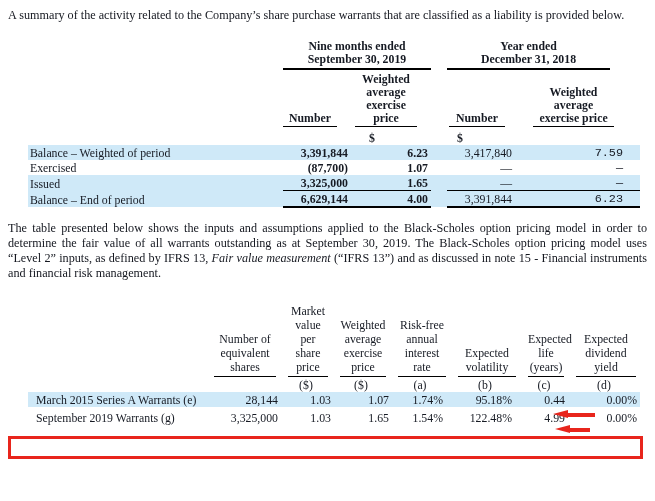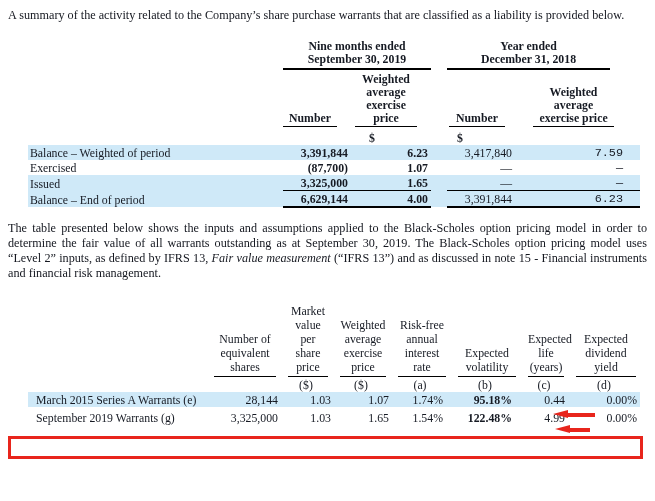--- a/index.html
+++ b/index.html
@@ -59,21 +59,21 @@
   .t2 tr.h1 th{height:83px;text-align:center;font-weight:normal;line-height:14px;}
   .t2 .hline{border-bottom:1.8px solid #000;padding-bottom:2px;margin:0 4px 0 8px;}
   .t2 tr.sub td{height:15px;text-align:center;}
   .t2 tr.data td{height:15px;}
   .t2 tr.data.boxed td{height:21px;vertical-align:middle;}
   .t2 td.lbl{padding-left:8px;}
   .t2 td.sh{padding-right:2px;}
   .t2 td.mv{padding-right:1px;}
   .t2 td.we{padding-right:1px;}
   .t2 td.ra{padding-right:7px;}
-  .t2 td.vo{padding-right:8px;font-weight:bold;}
+  .t2 td.vo{padding-right:8px;}
   .t2 td.li{padding-right:3px;}
   .t2 td.yi{padding-right:3px;}
 
   
   .hbox{
     position:absolute;left:0;top:142px;width:629px;height:17px;
     border:3px solid #e8251c;pointer-events:none;
   }
   .arrow{position:absolute;height:9px;pointer-events:none;}
   .arrow .head{

